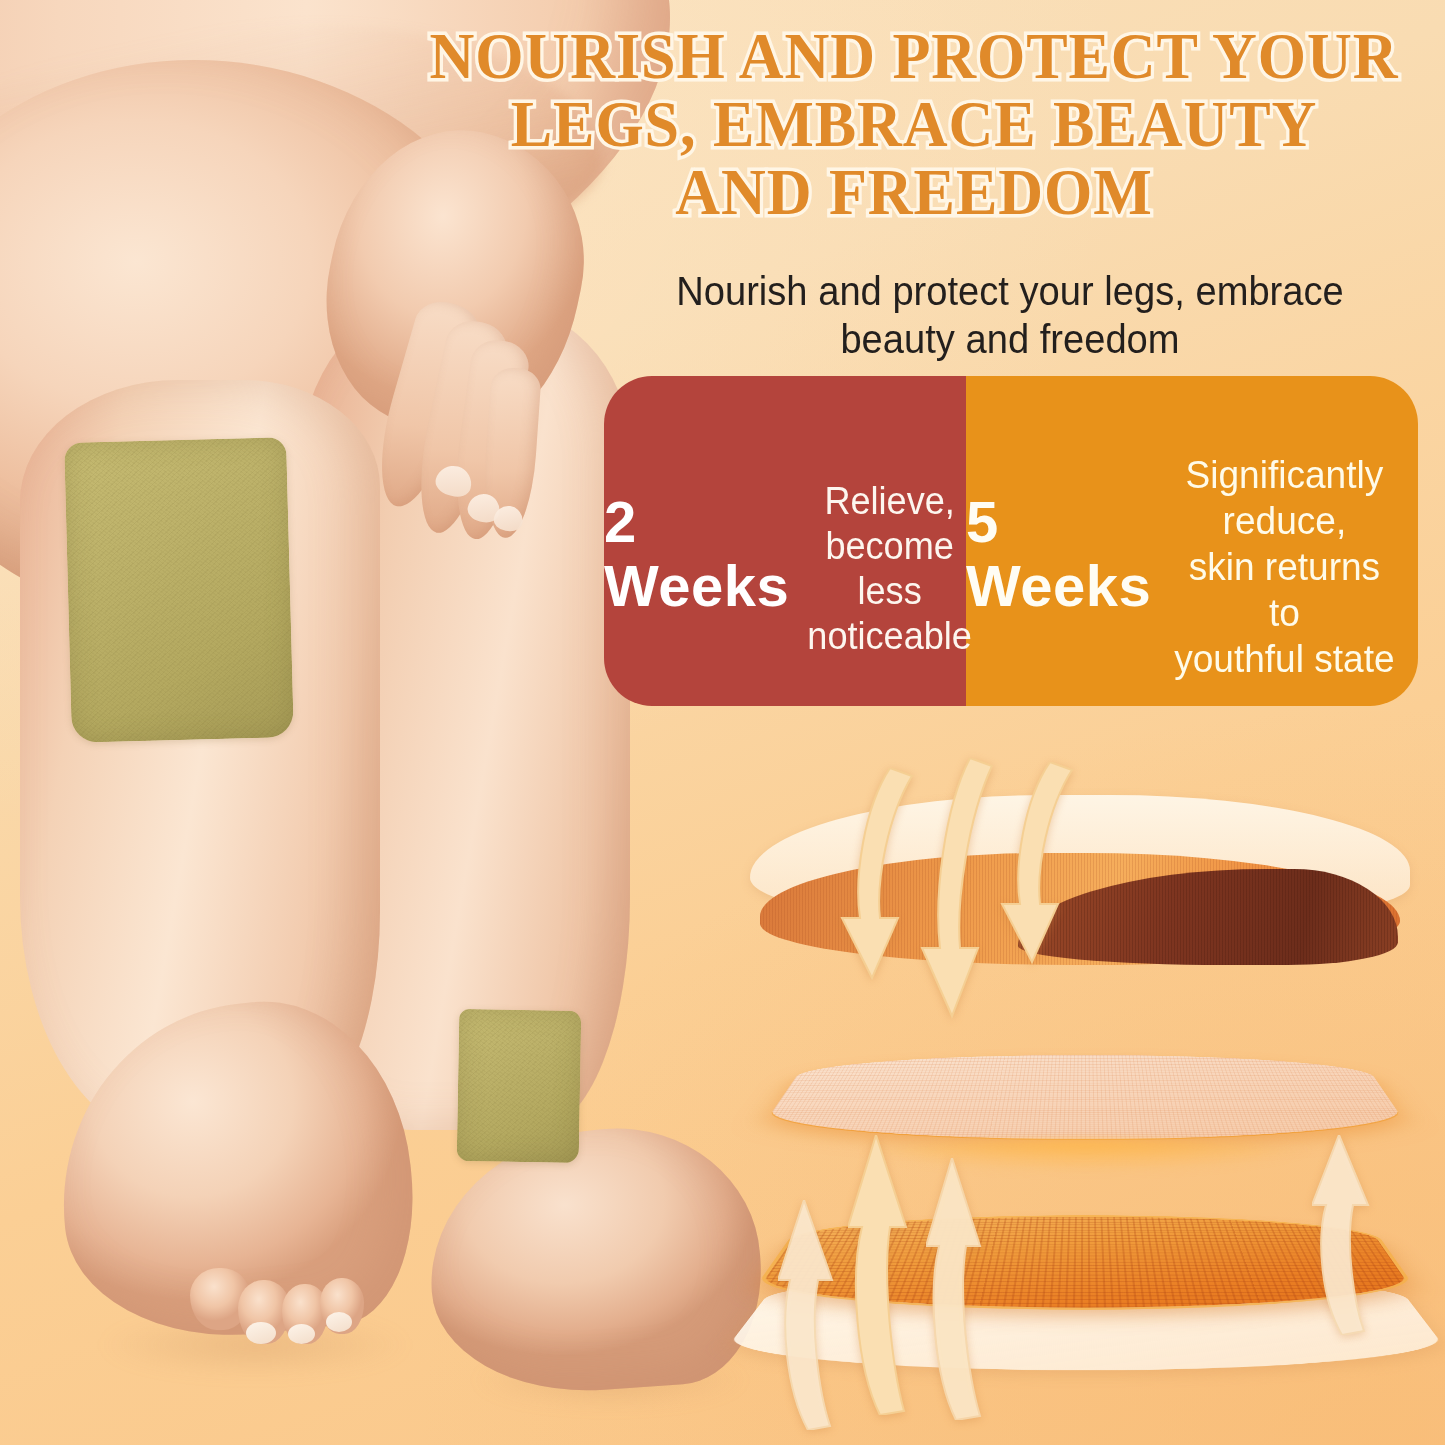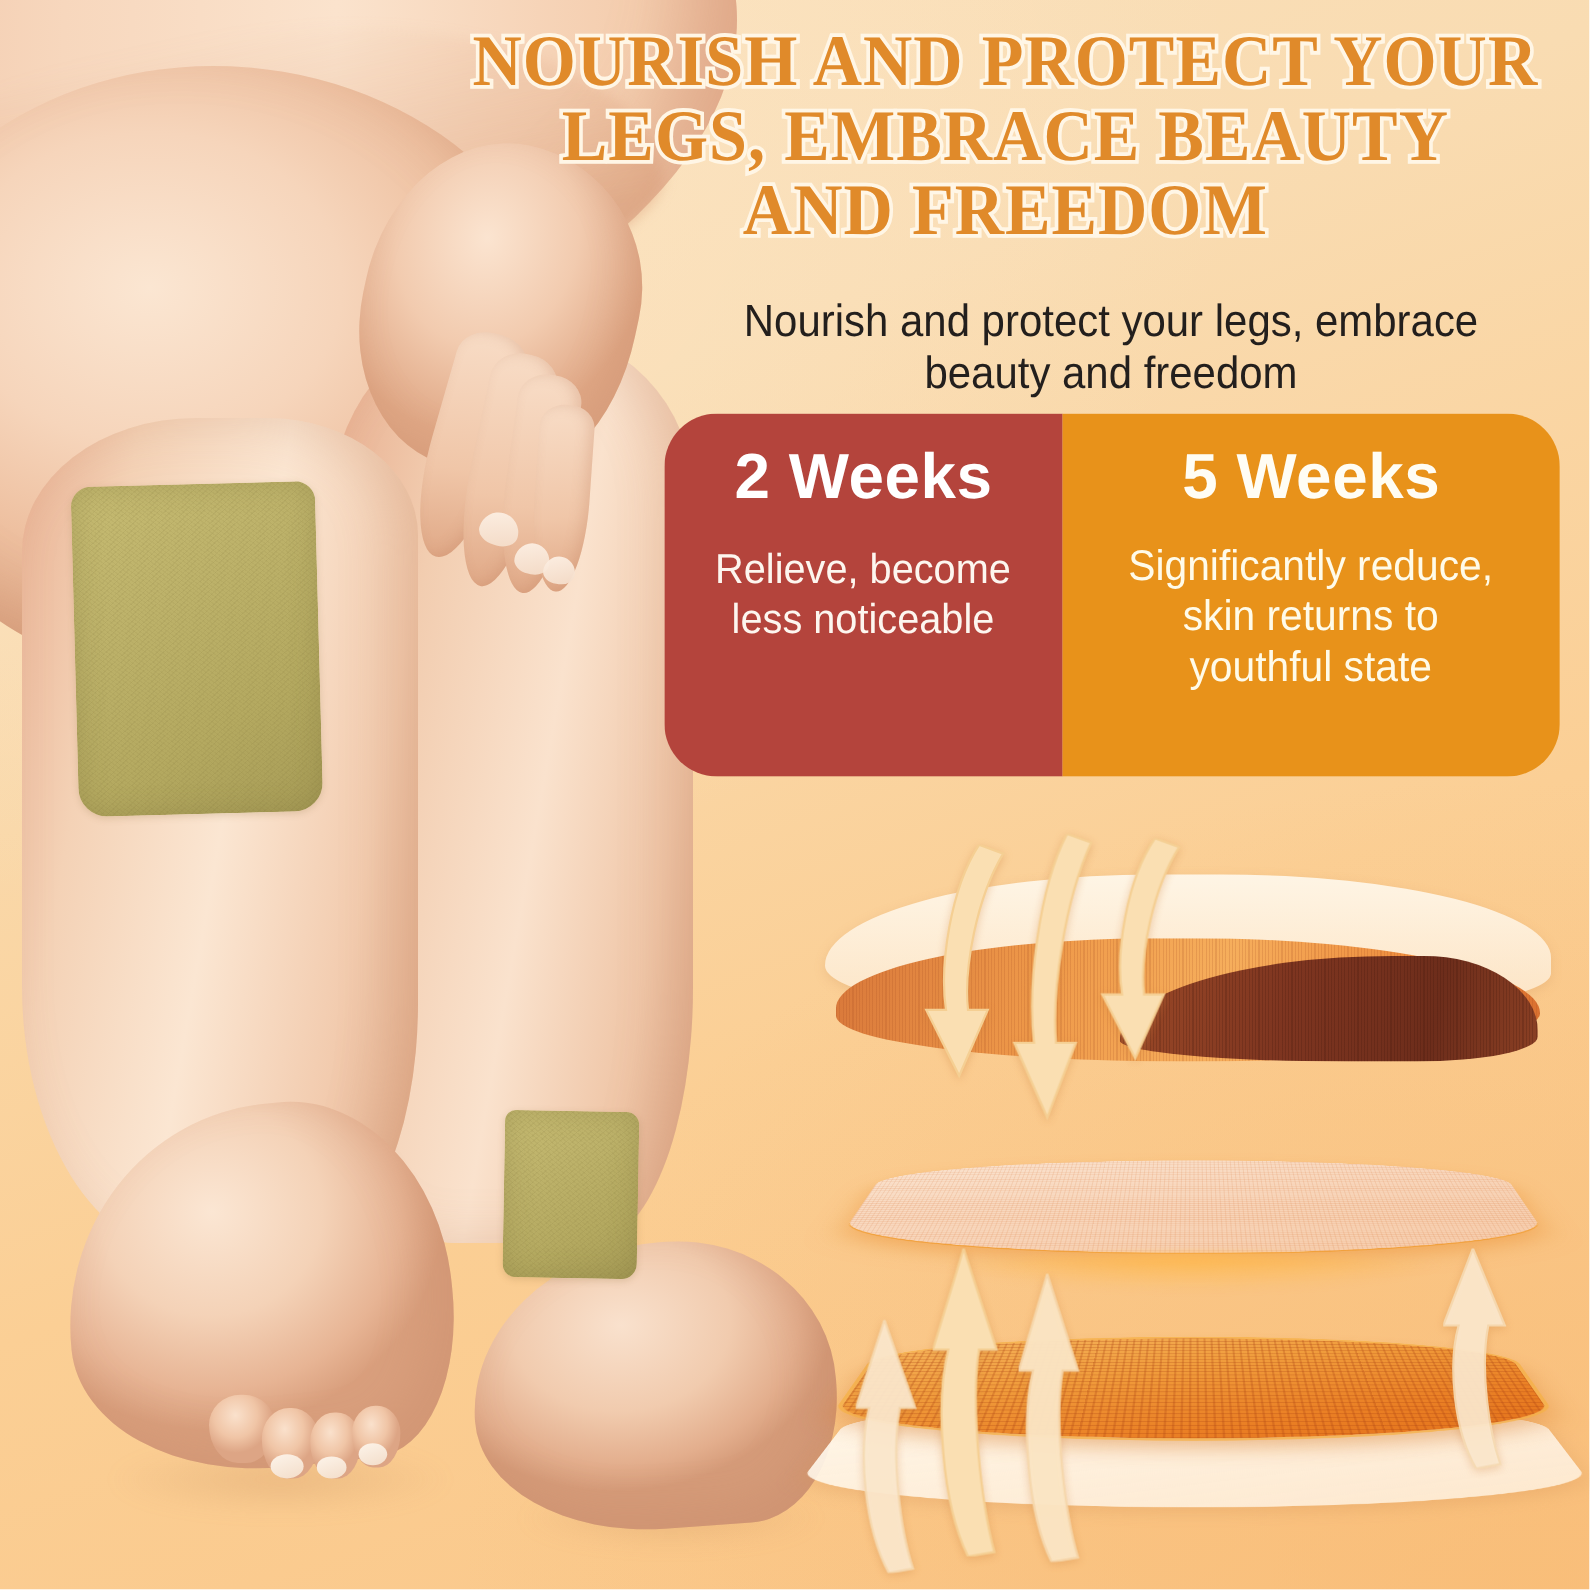--- a/index.html
+++ b/index.html
@@ -220,21 +220,21 @@
   .compare {
     position: absolute;
     left: 604px; top: 376px;
     width: 814px; height: 330px;
     border-radius: 48px;
     overflow: hidden;
     display: flex;
   }
   .panel {
     display: flex;
-    flex-direction: column;
+    flex-direction: row;
     align-items: center;
     box-sizing: border-box;
     padding-top: 26px;
   }
   .panel-left {
     width: 362px;
     background: #b4443c;
   }
   .panel-right {
     flex: 1;

